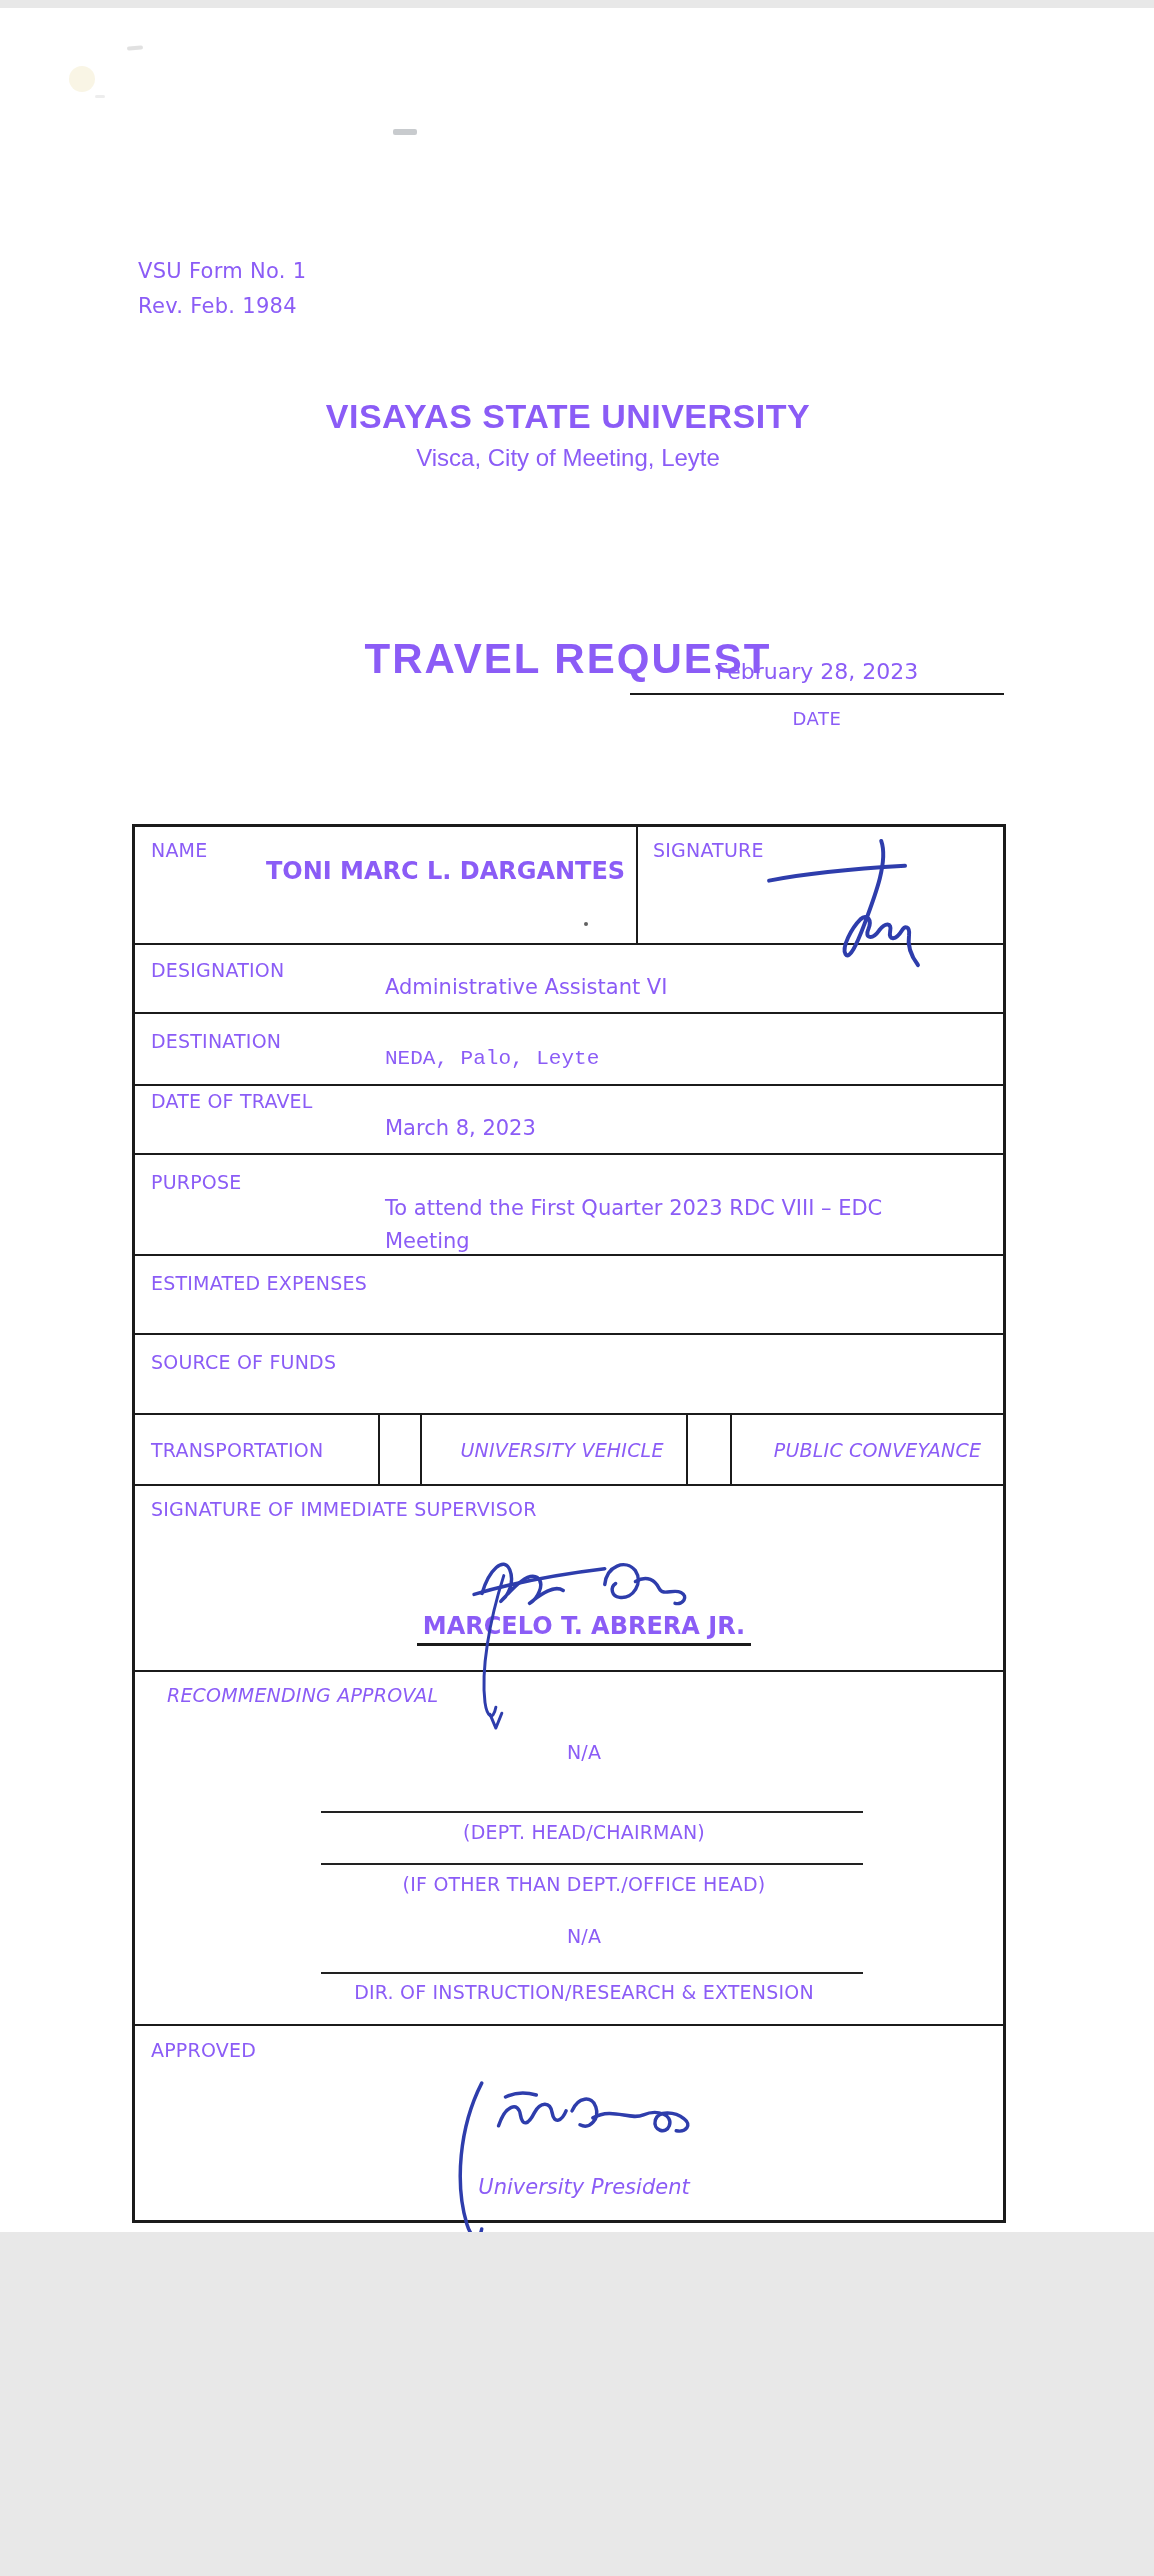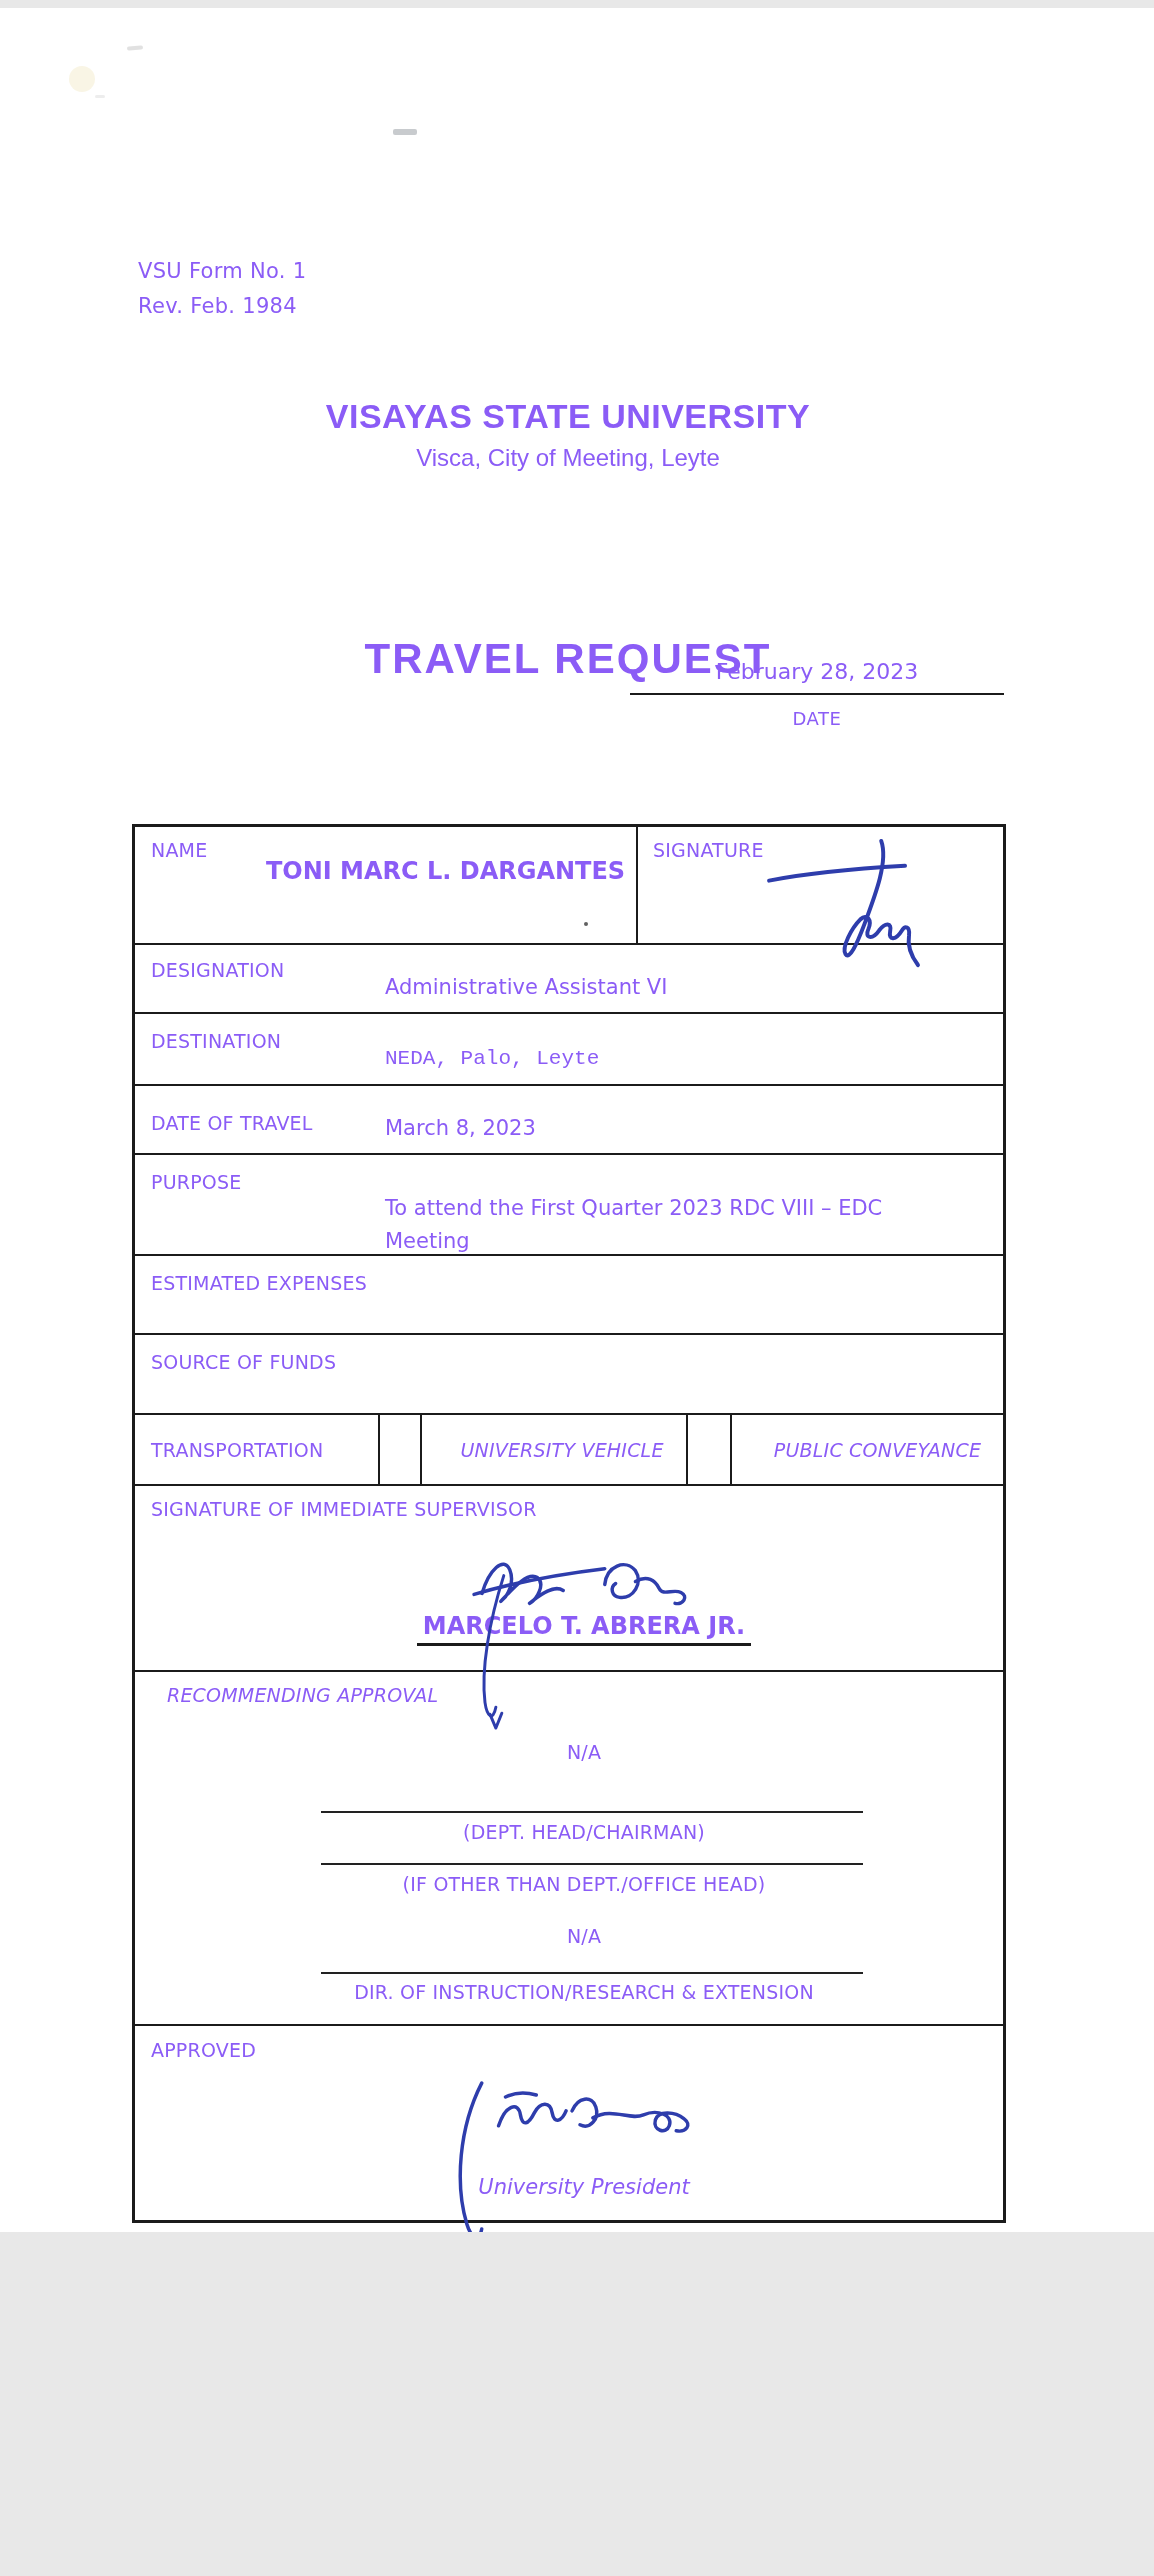--- a/index.html
+++ b/index.html
@@ -89,21 +89,21 @@
       <div class="lbl" style="left:16px;top:14px;">DESIGNATION</div>
       <div class="val" style="left:250px;top:30px;">Administrative Assistant VI</div>
     </div>
 
     <div class="row" style="height:72px;padding-left:12px;">
       <div class="lbl" style="left:16px;top:16px;">DESTINATION</div>
       <div class="val" style="left:250px;top:33px;font-family:Liberation Mono, monospace;">NEDA, Palo, Leyte</div>
     </div>
 
     <div class="row" style="height:69px;">
-      <div class="lbl" style="left:16px;top:26px;">DATE OF TRAVEL</div>
+      <div class="lbl" style="left:16px;top:4px;">DATE OF TRAVEL</div>
       <div class="val" style="left:250px;top:30px;">March 8, 2023</div>
     </div>
 
     <div class="row" style="height:101px;">
       <div class="lbl" style="left:16px;top:16px;">PURPOSE</div>
       <div class="val" style="left:250px;top:37px;width:580px;white-space:normal;line-height:33px;">To attend the First Quarter 2023 RDC VIII – EDC Meeting</div>
     </div>
 
     <div class="row" style="height:79px;">
       <div class="lbl" style="left:16px;top:16px;">ESTIMATED EXPENSES</div>

